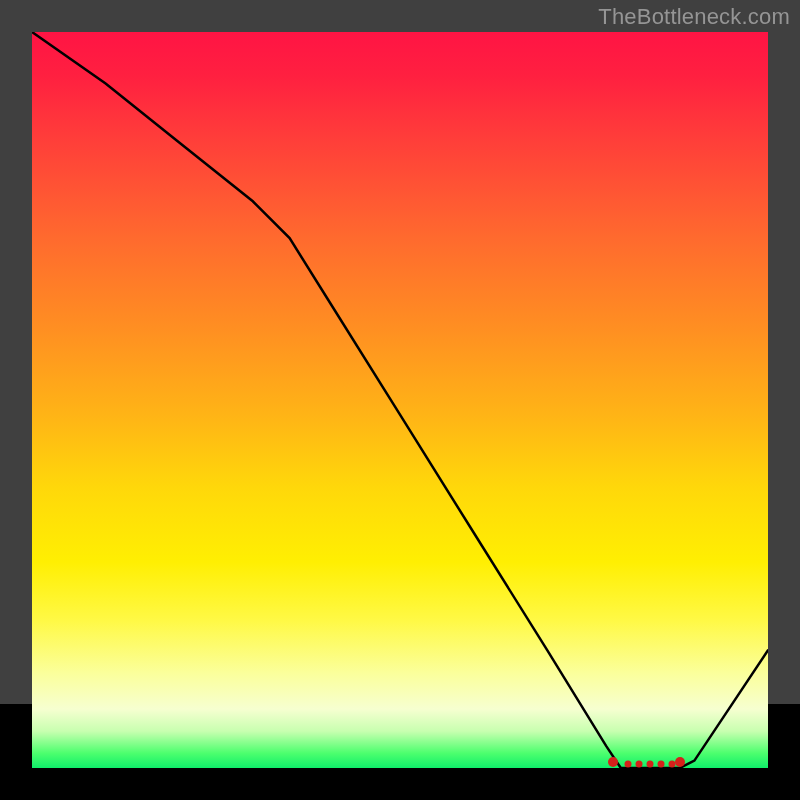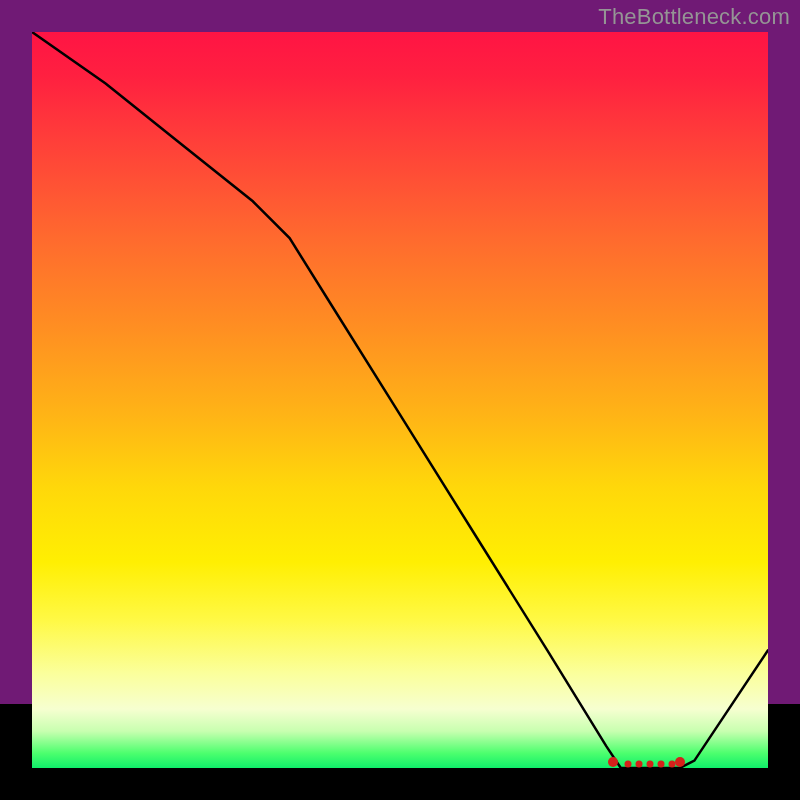--- a/index.html
+++ b/index.html
@@ -8,21 +8,21 @@
     width: 800px;
     height: 800px;
     background: #000;
     overflow: hidden;
     font-family: Arial, Helvetica, sans-serif;
   }
   .frame {
     position: relative;
     width: 800px;
     height: 704px;
-    background: #701a75;
+    background: #404040;
   }
   .plot-area {
     position: absolute;
     left: 32px;
     top: 32px;
     width: 736px;
     height: 736px;
     box-sizing: border-box;
   }
   .gradient {

